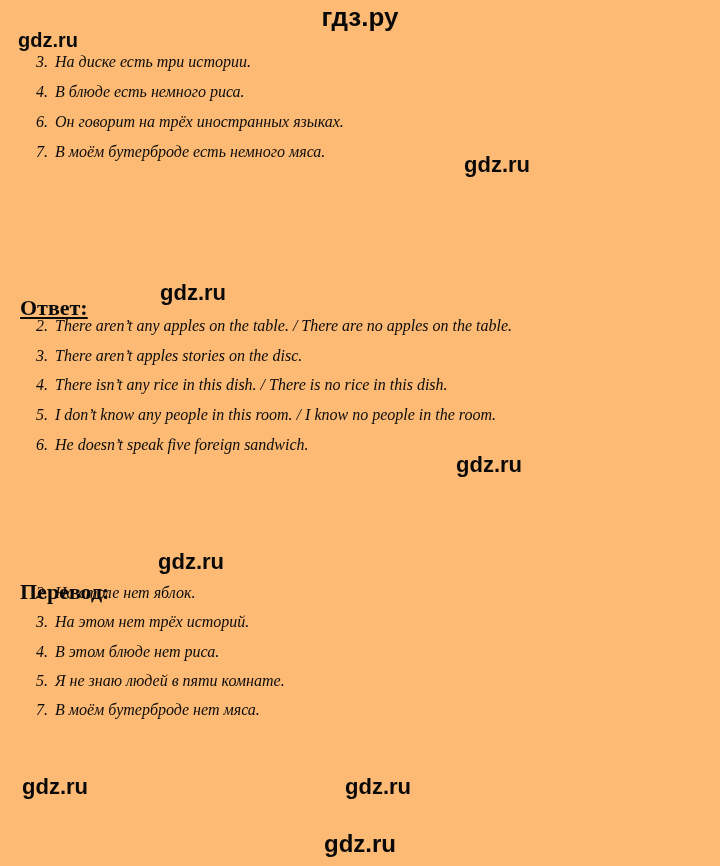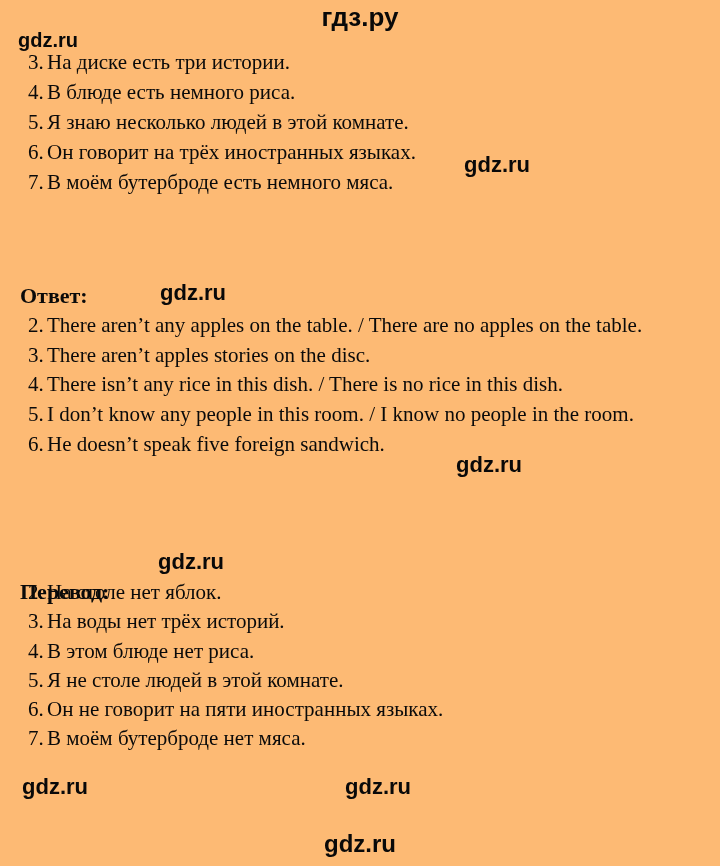--- a/index.html
+++ b/index.html
@@ -40,46 +40,46 @@
     font-size: 24px;
   }
   .heading {
     position: absolute;
     left: 20px;
     font-size: 22px;
     font-weight: 700;
     font-family: "Liberation Serif", serif;
     white-space: nowrap;
   }
-  .heading-answer    { top: 283px; }
+  .heading-answer    { top: 295px; text-decoration: underline; }
   .heading-translate { top: 550px; margin-top: 29px; }
   .list {
     position: absolute;
-    left: 8px; right: 0;
-    font-size: 21px;
+    left: 16px; right: 0;
+    font-size: 16px;
+    font-style: italic;
   }
   .list-task      { top: 47px;  line-height: 30px; }
   .list-answer    { top: 311px; line-height: 29.7px; }
   .list-translate { top: 578px; line-height: 29.3px; }
   .row { padding-left: 20px; white-space: nowrap; }
   .num { display: inline-block; width: 19px; }
 </style>
 </head>
 <body>
 
 <div class="page">
 
   <div class="brand logo-top">гдз.ру</div>
 
   <div class="brand wm wm-topleft">gdz.ru</div>
 
   <div class="list list-task">
     <div class="row"><span class="num">3.</span><span>На диске есть три истории.</span></div>
     <div class="row"><span class="num">4.</span><span>В блюде есть немного риса.</span></div>
-    <div class="row"><span class="num">5.</span><span>Я знаю несколько людей в этой комнате.</span></div>
     <div class="row"><span class="num">6.</span><span>Он говорит на трёх иностранных языках.</span></div>
     <div class="row"><span class="num">7.</span><span>В моём бутерброде есть немного мяса.</span></div>
   </div>
 
   <div class="brand wm wm-right1">gdz.ru</div>
 
   <div class="heading heading-answer">Ответ:</div>
   <div class="brand wm wm-answer">gdz.ru</div>
 
   <div class="list list-answer">
@@ -90,24 +90,23 @@
     <div class="row"><span class="num">6.</span><span>He doesn’t speak five foreign sandwich.</span></div>
   </div>
 
   <div class="brand wm wm-english">gdz.ru</div>
 
   <div class="heading heading-translate">Перевод:</div>
   <div class="brand wm wm-translate">gdz.ru</div>
 
   <div class="list list-translate">
     <div class="row"><span class="num">2.</span><span>На столе нет яблок.</span></div>
-    <div class="row"><span class="num">3.</span><span>На воды нет трёх историй.</span></div>
+    <div class="row"><span class="num">3.</span><span>На этом нет трёх историй.</span></div>
     <div class="row"><span class="num">4.</span><span>В этом блюде нет риса.</span></div>
-    <div class="row"><span class="num">5.</span><span>Я не столе людей в этой комнате.</span></div>
-    <div class="row"><span class="num">6.</span><span>Он не говорит на пяти иностранных языках.</span></div>
+    <div class="row"><span class="num">5.</span><span>Я не знаю людей в пяти комнате.</span></div>
     <div class="row"><span class="num">7.</span><span>В моём бутерброде нет мяса.</span></div>
   </div>
 
   <div class="brand wm wm-bottomleft">gdz.ru</div>
   <div class="brand wm wm-bottommid">gdz.ru</div>
 
   <div class="brand logo-footer">gdz.ru</div>
 
 </div>
 

